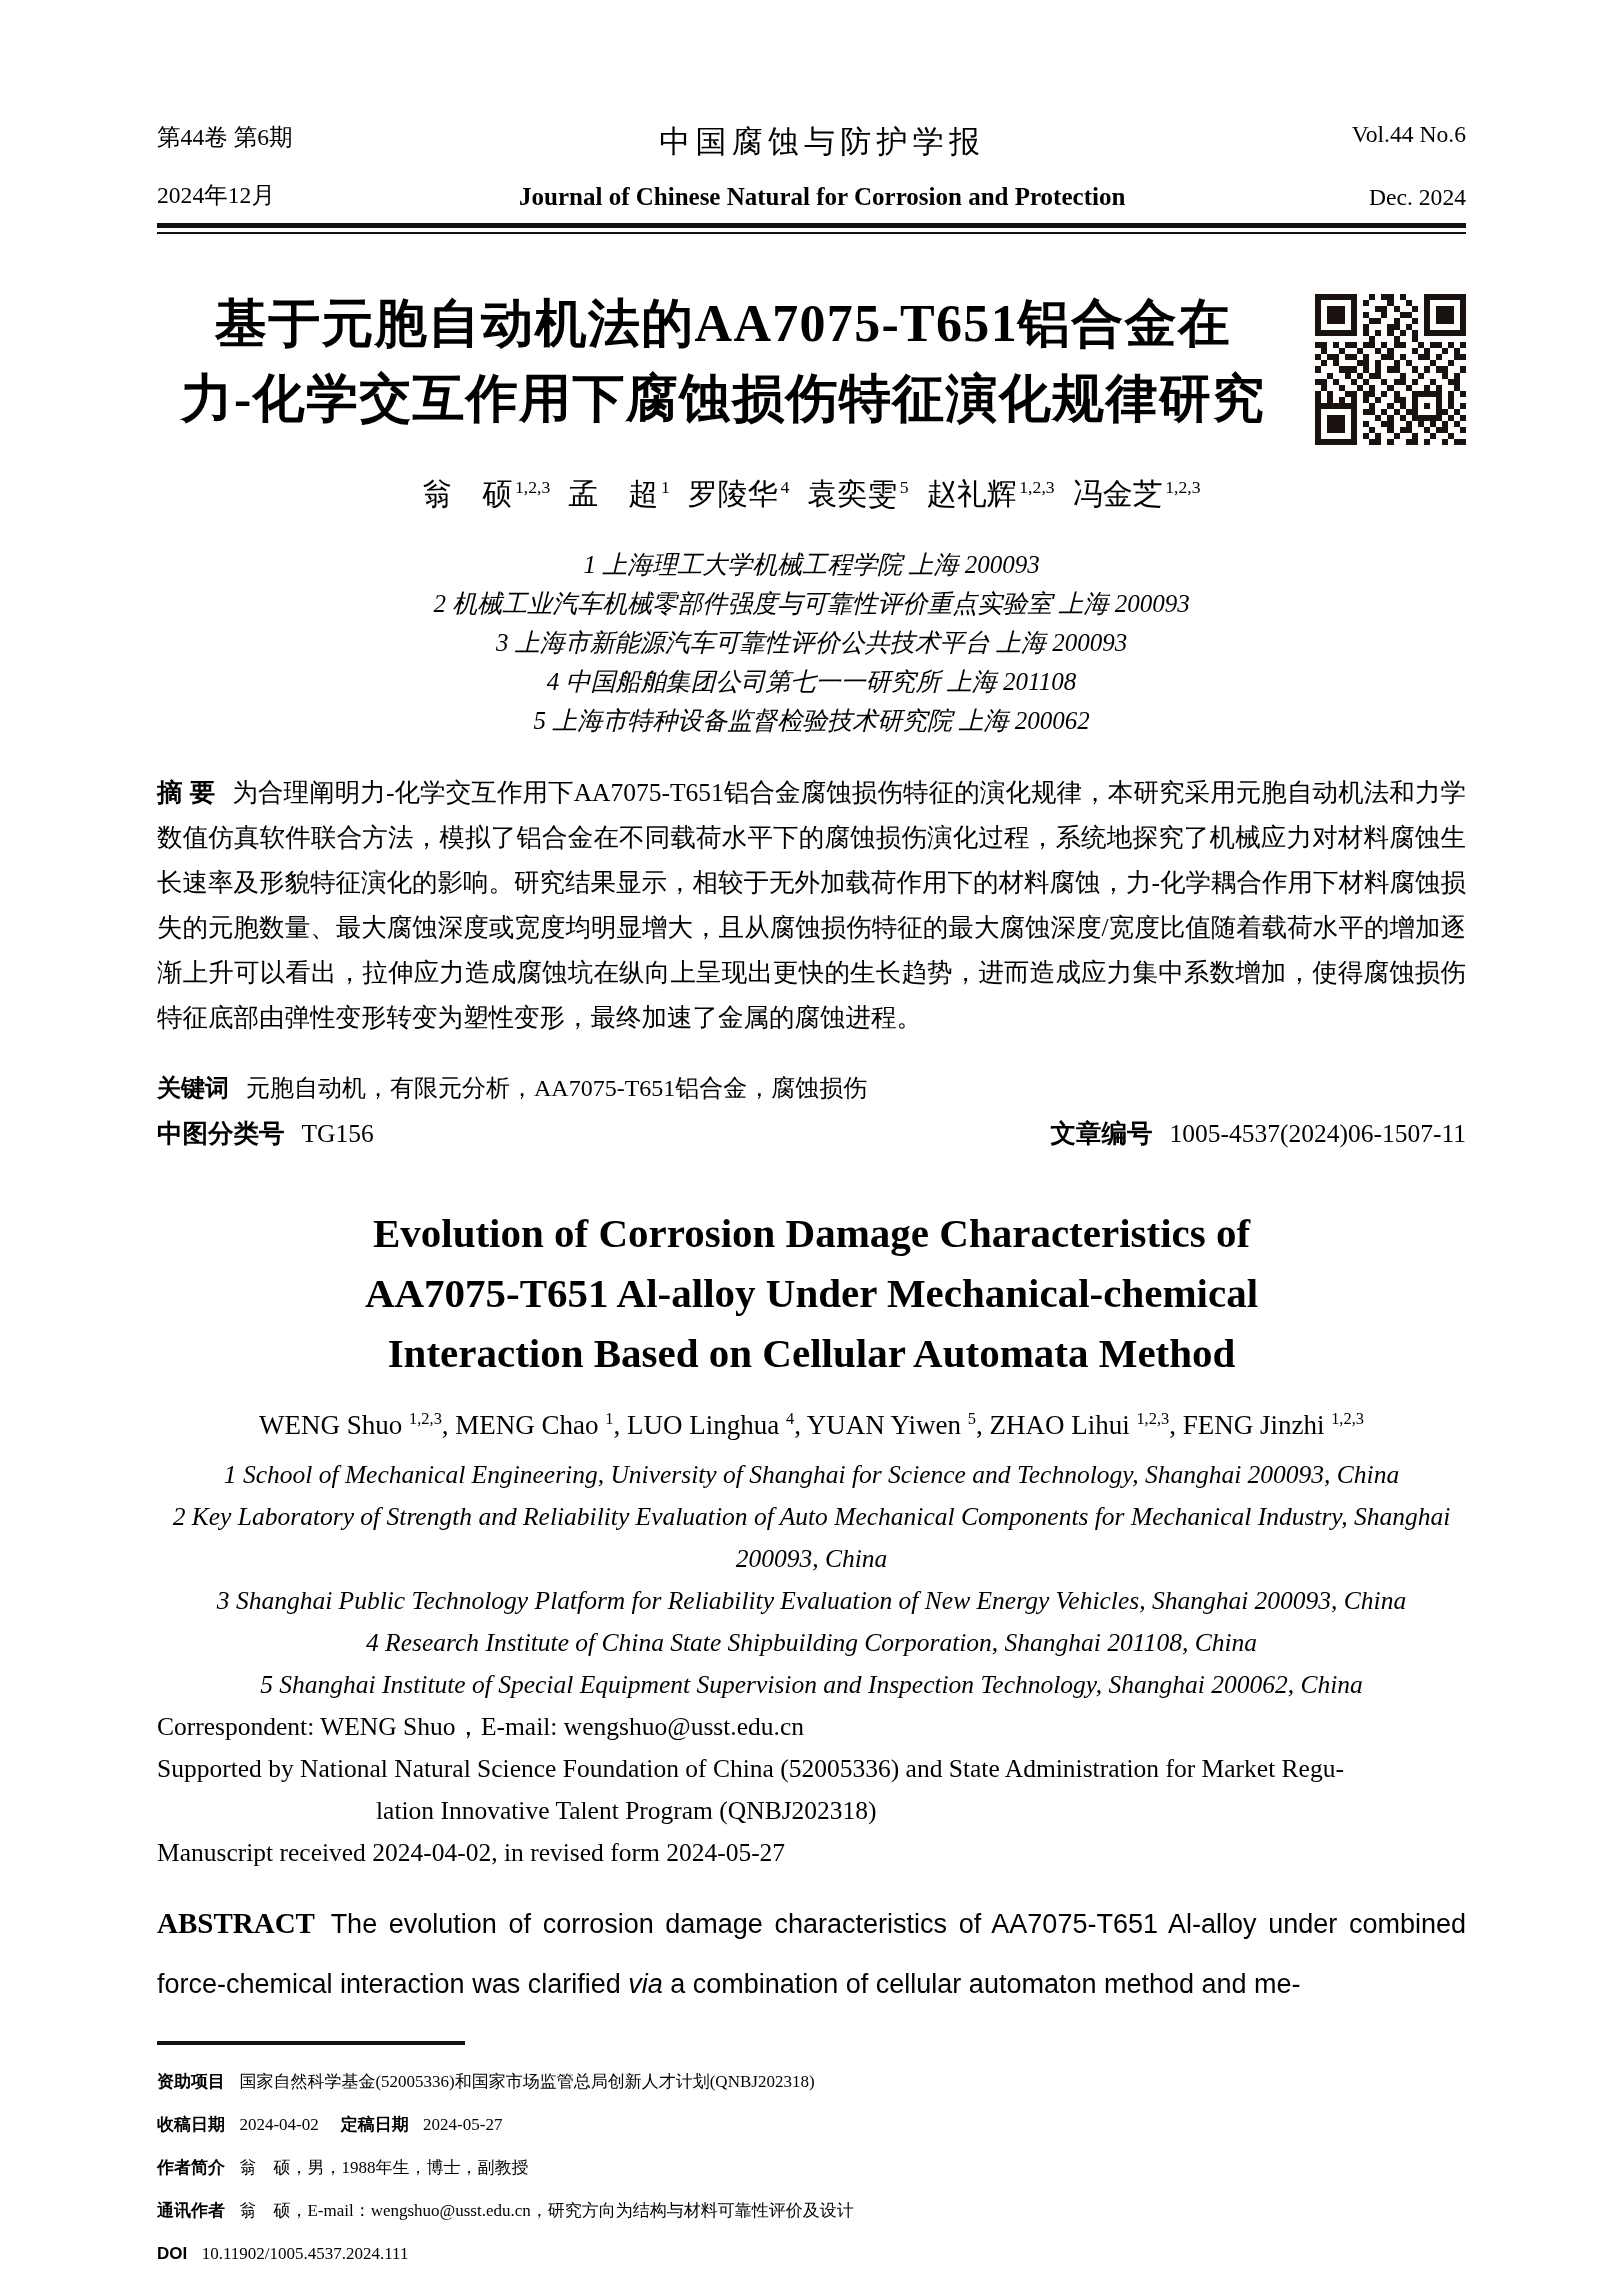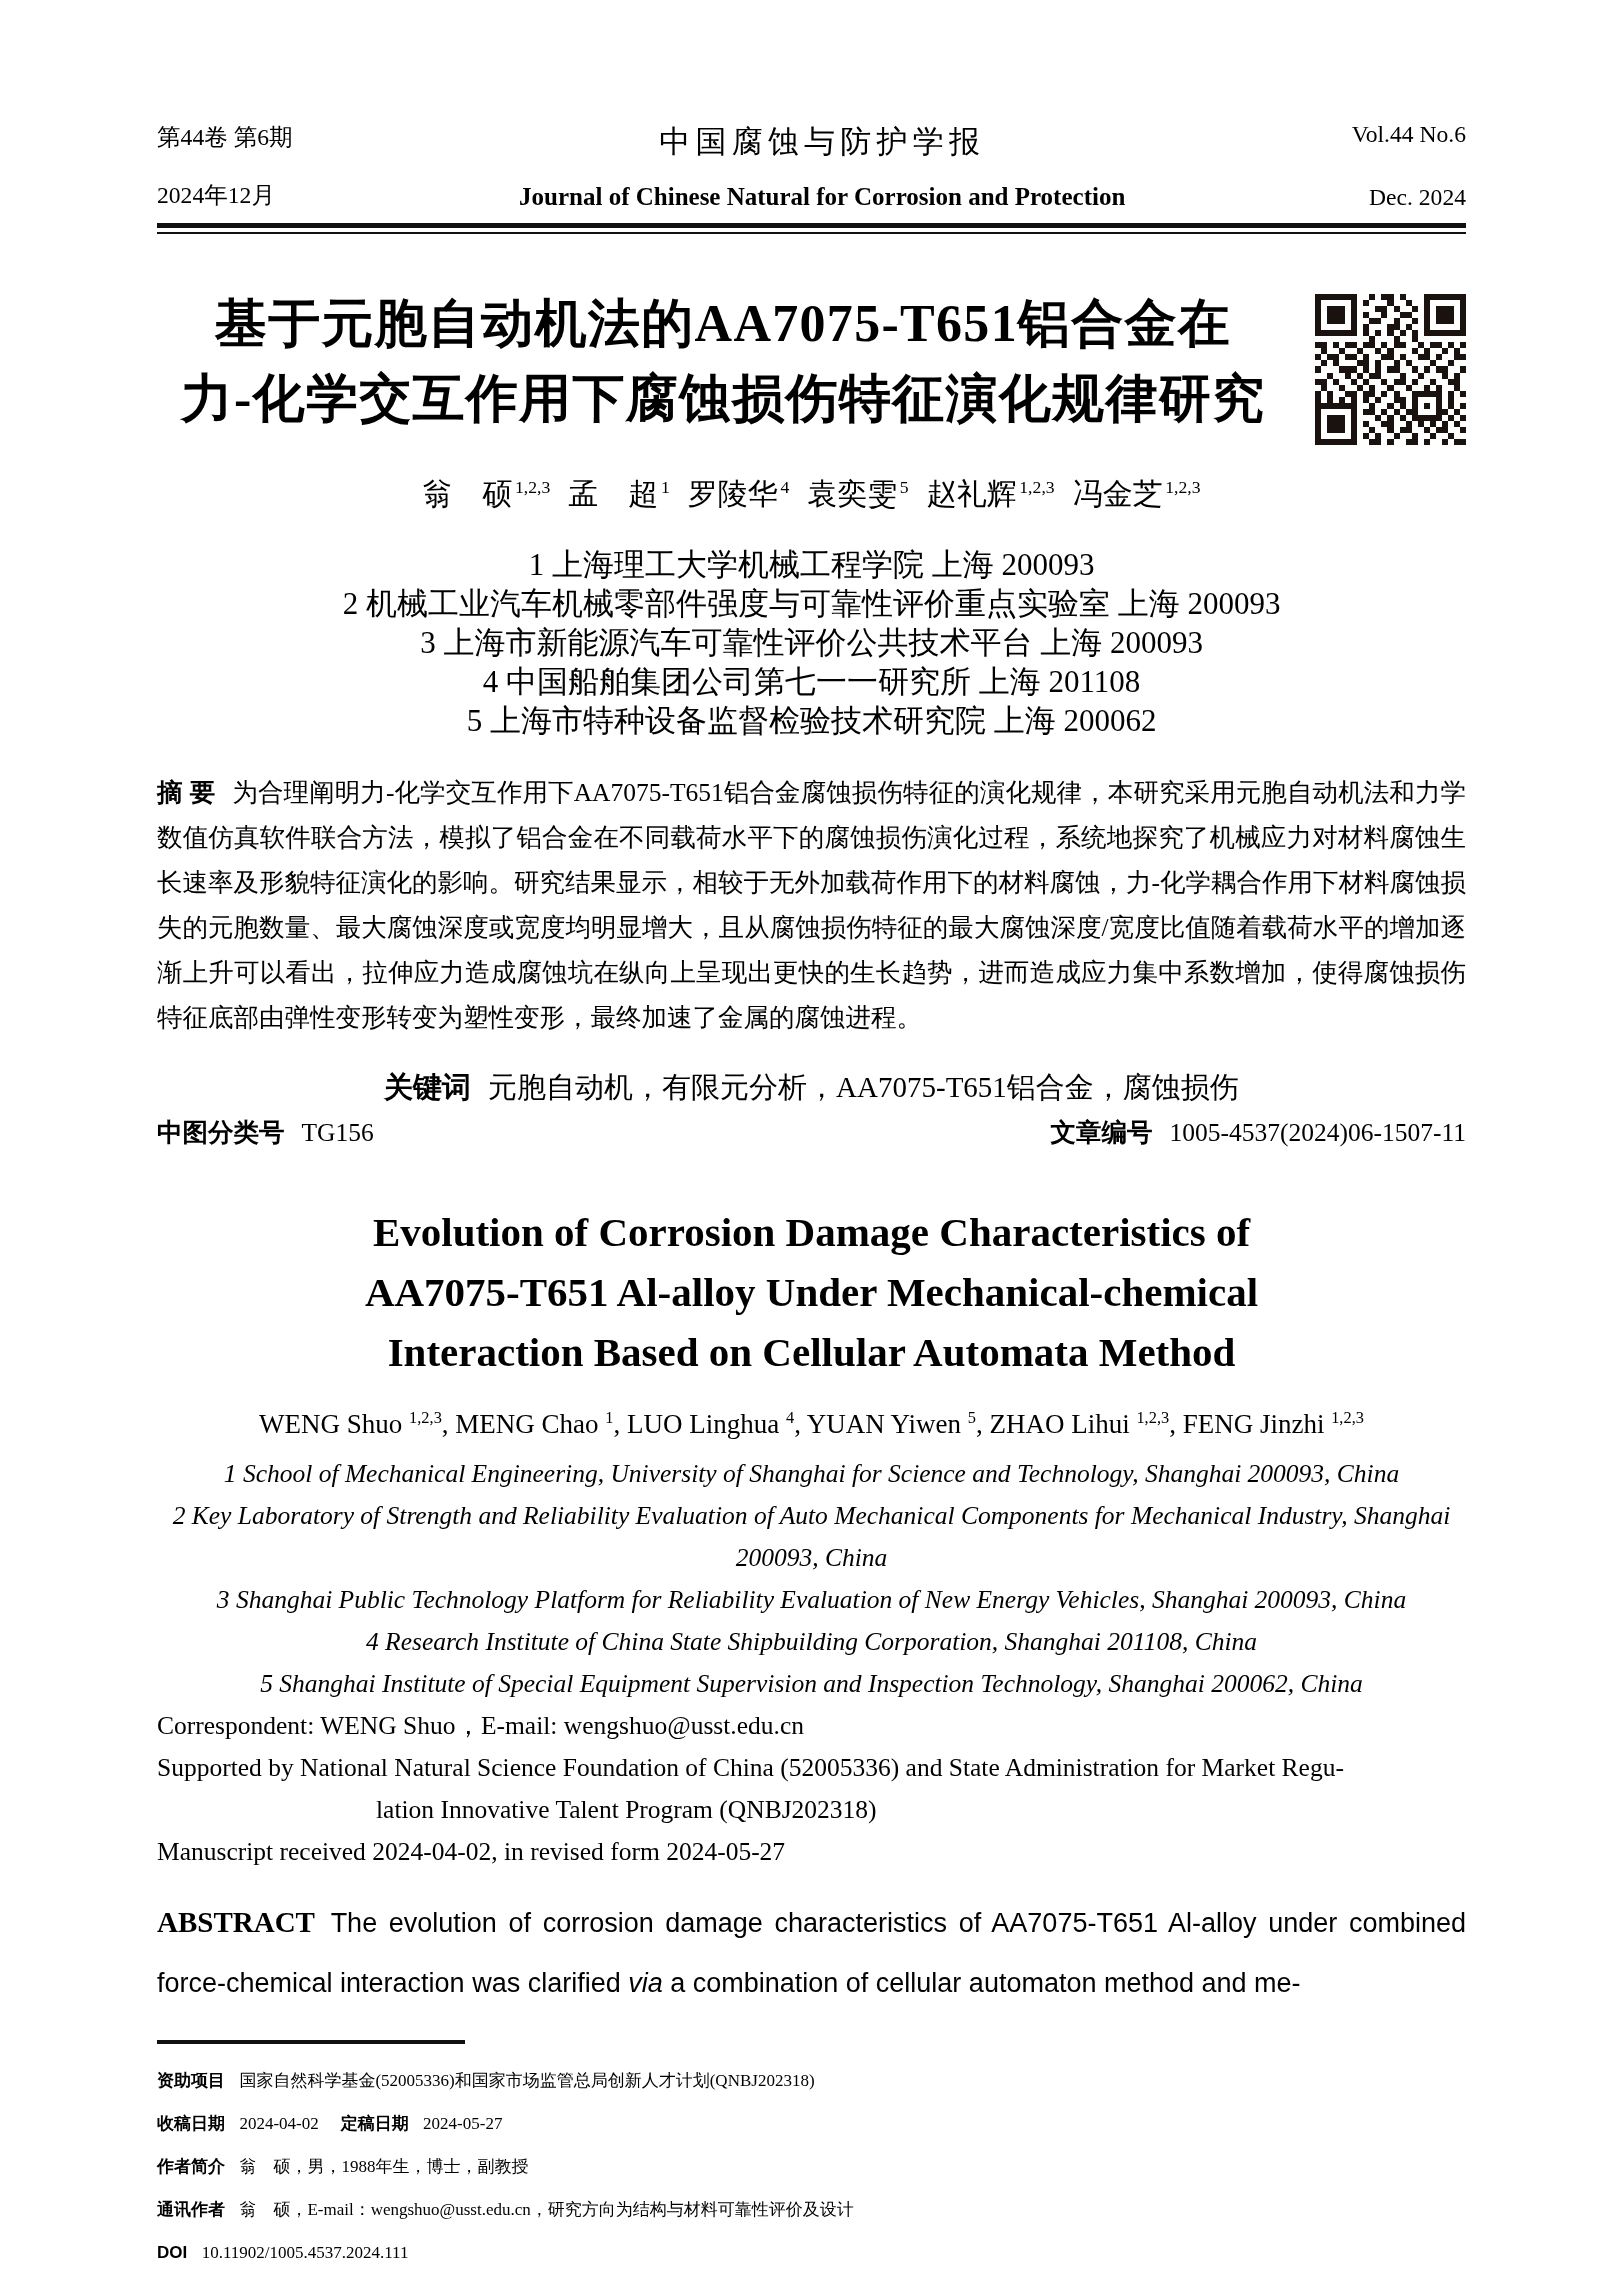--- a/index.html
+++ b/index.html
@@ -30,26 +30,26 @@
   .paper-title-cn{
     margin-top:52px;margin-right:177px;text-align:center;
     font-size:52px;font-weight:bold;line-height:75px;letter-spacing:1.3px;
   }
 
   
   .authors-cn{margin-top:38px;display:flex;justify-content:center;gap:18px;font-size:30px;}
   .authors-cn sup{font-size:17.7px;vertical-align:super;margin-left:2.6px;}
 
   
-  .affils-cn{margin-top:30px;text-align:center;font-size:31px;line-height:39px;}
+  .affils-cn{margin-top:30px;text-align:center;font-size:25px;line-height:39px;font-style:italic;}
 
   
   .abstract-cn{margin-top:30px;font-size:25.5px;line-height:45px;text-align:justify;}
   .label-cn{font-family:"Liberation Sans",sans-serif;font-weight:bold;margin-right:17px;}
-  .kw-row{font-size:29px;line-height:45px;text-align:center;}
+  .kw-row{font-size:24px;line-height:45px;}
   .class-row{display:flex;justify-content:space-between;font-size:25.5px;line-height:45px;}
 
   
   .paper-title-en{margin-top:47px;text-align:center;font-size:41px;font-weight:bold;line-height:60px;}
   .authors-en{margin-top:26px;text-align:center;font-size:27px;}
   .authors-en sup{font-size:16.4px;}
   .affils-en{margin-top:13px;text-align:center;font-style:italic;font-size:25.5px;line-height:42px;}
   .meta-en{font-size:25.5px;line-height:42px;}
   .meta-en .indent2{margin-left:219px;}
 

